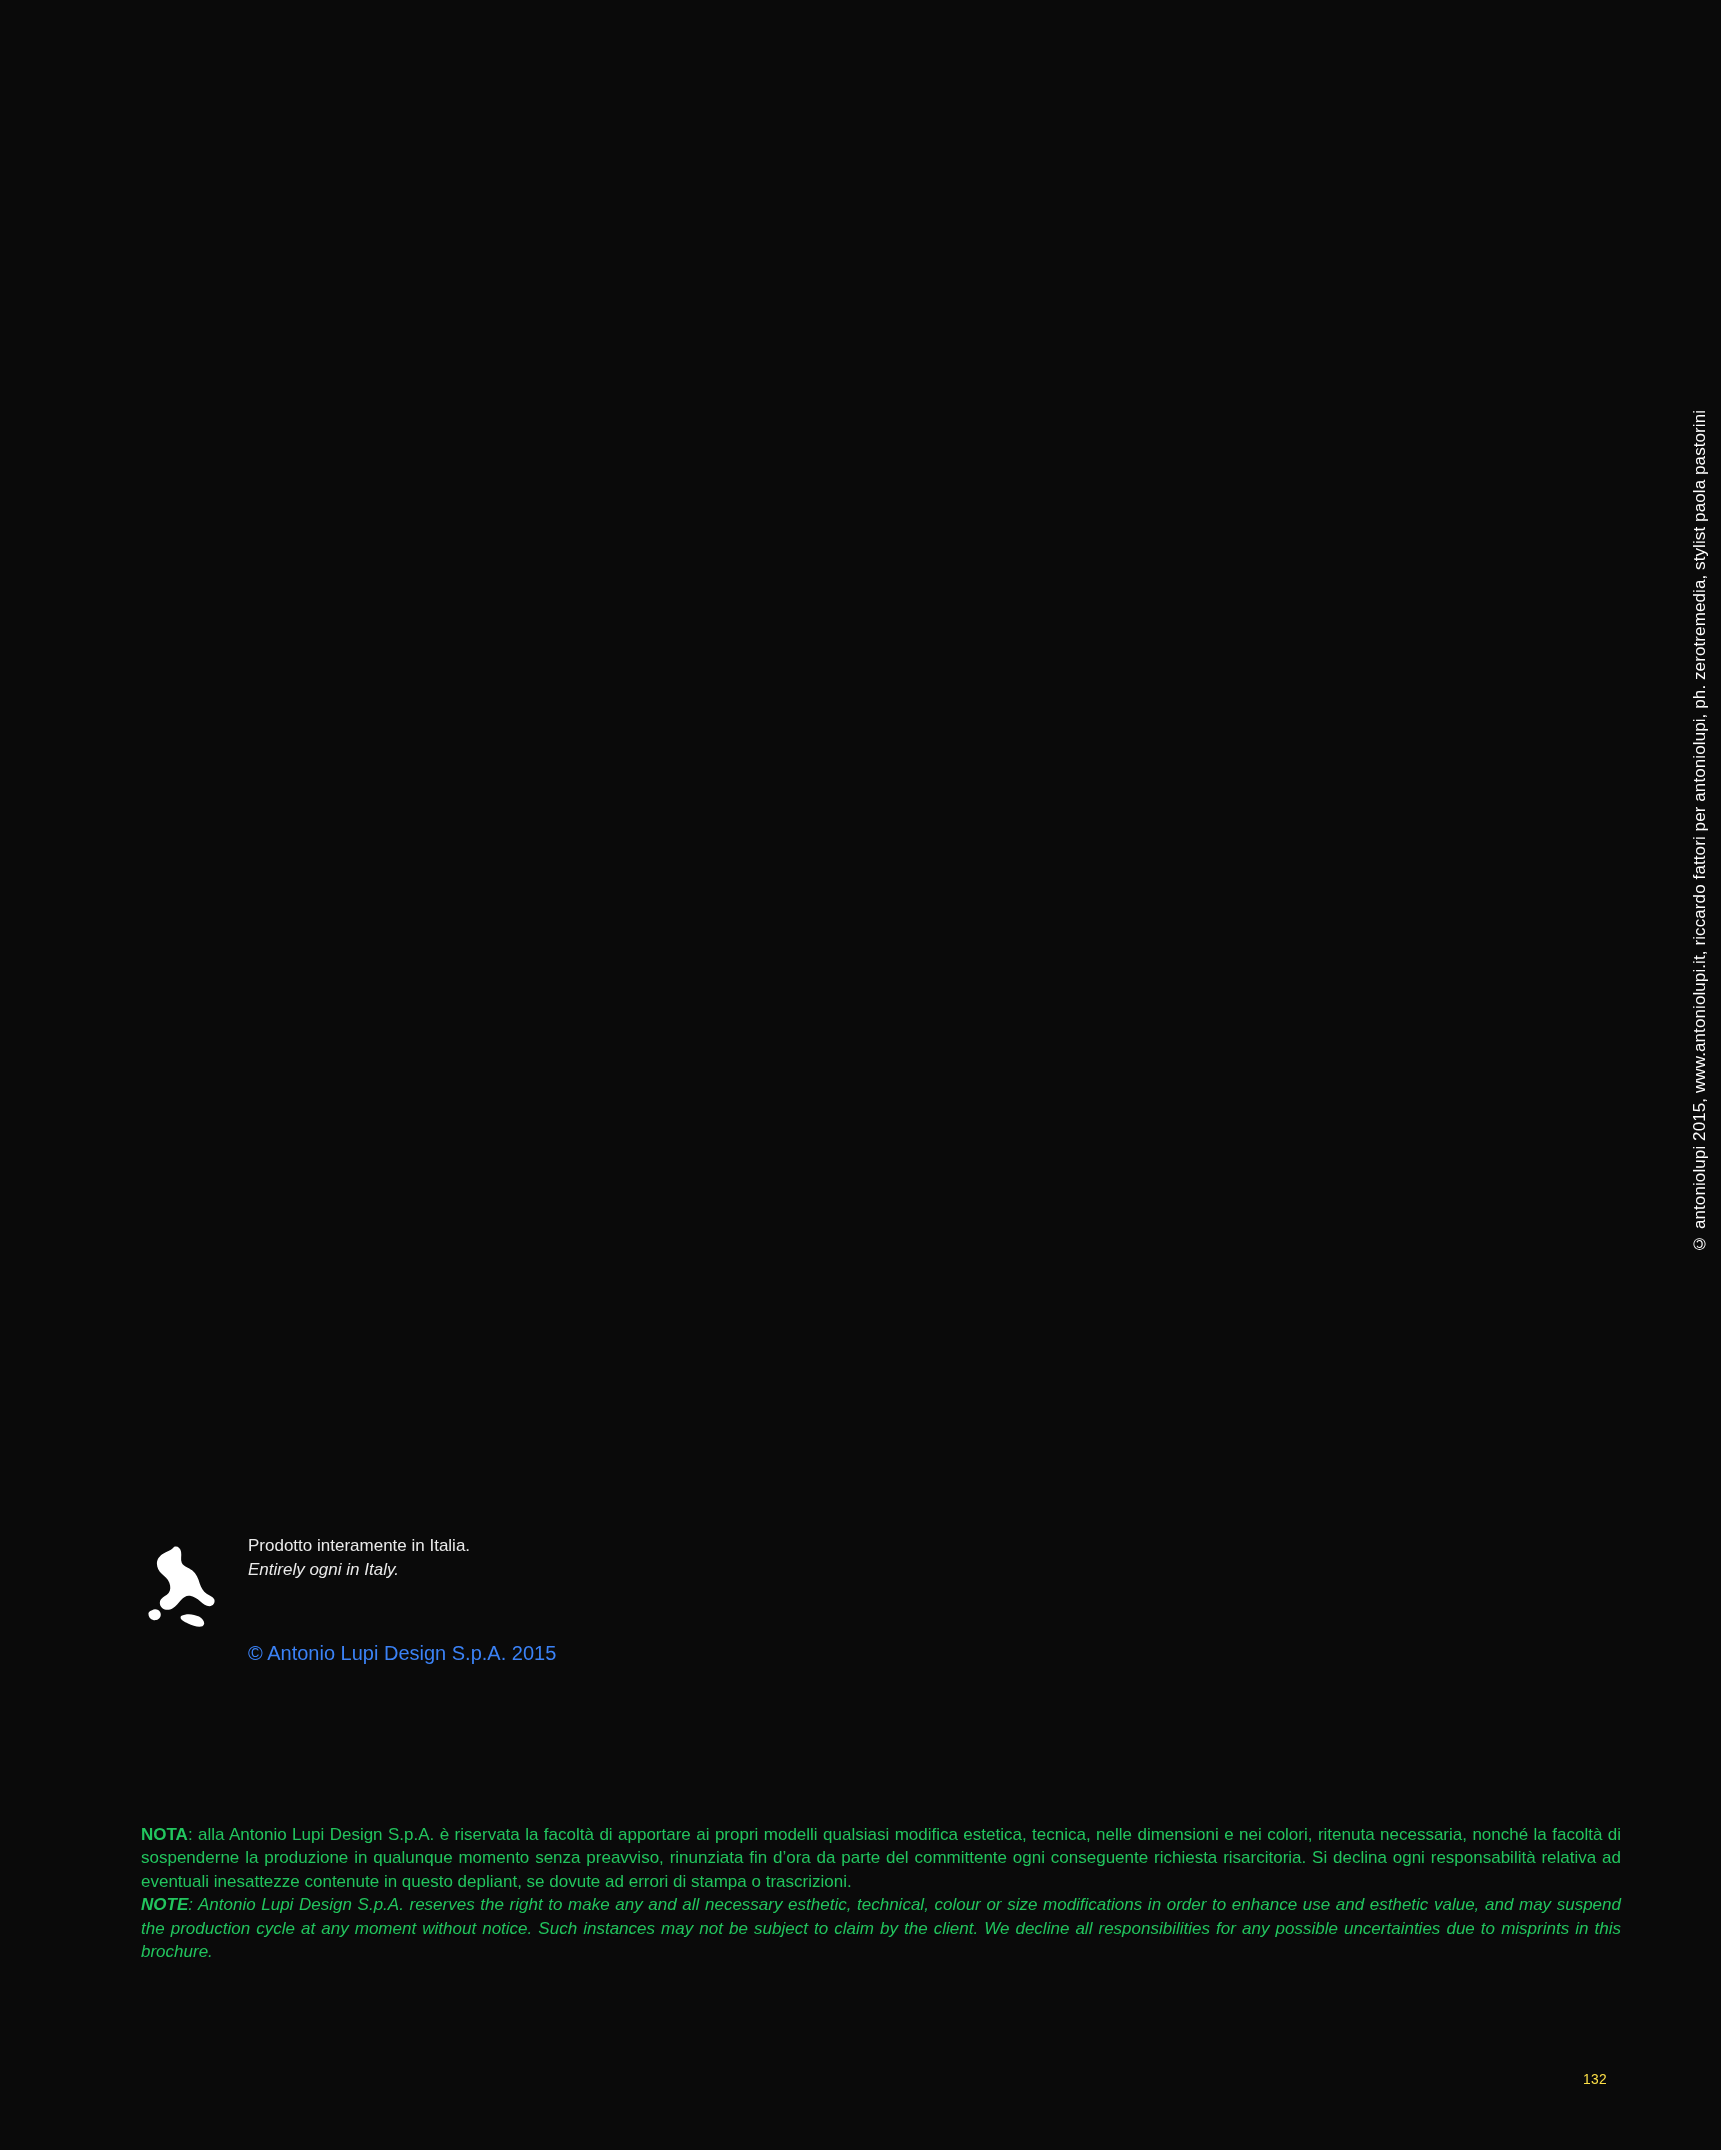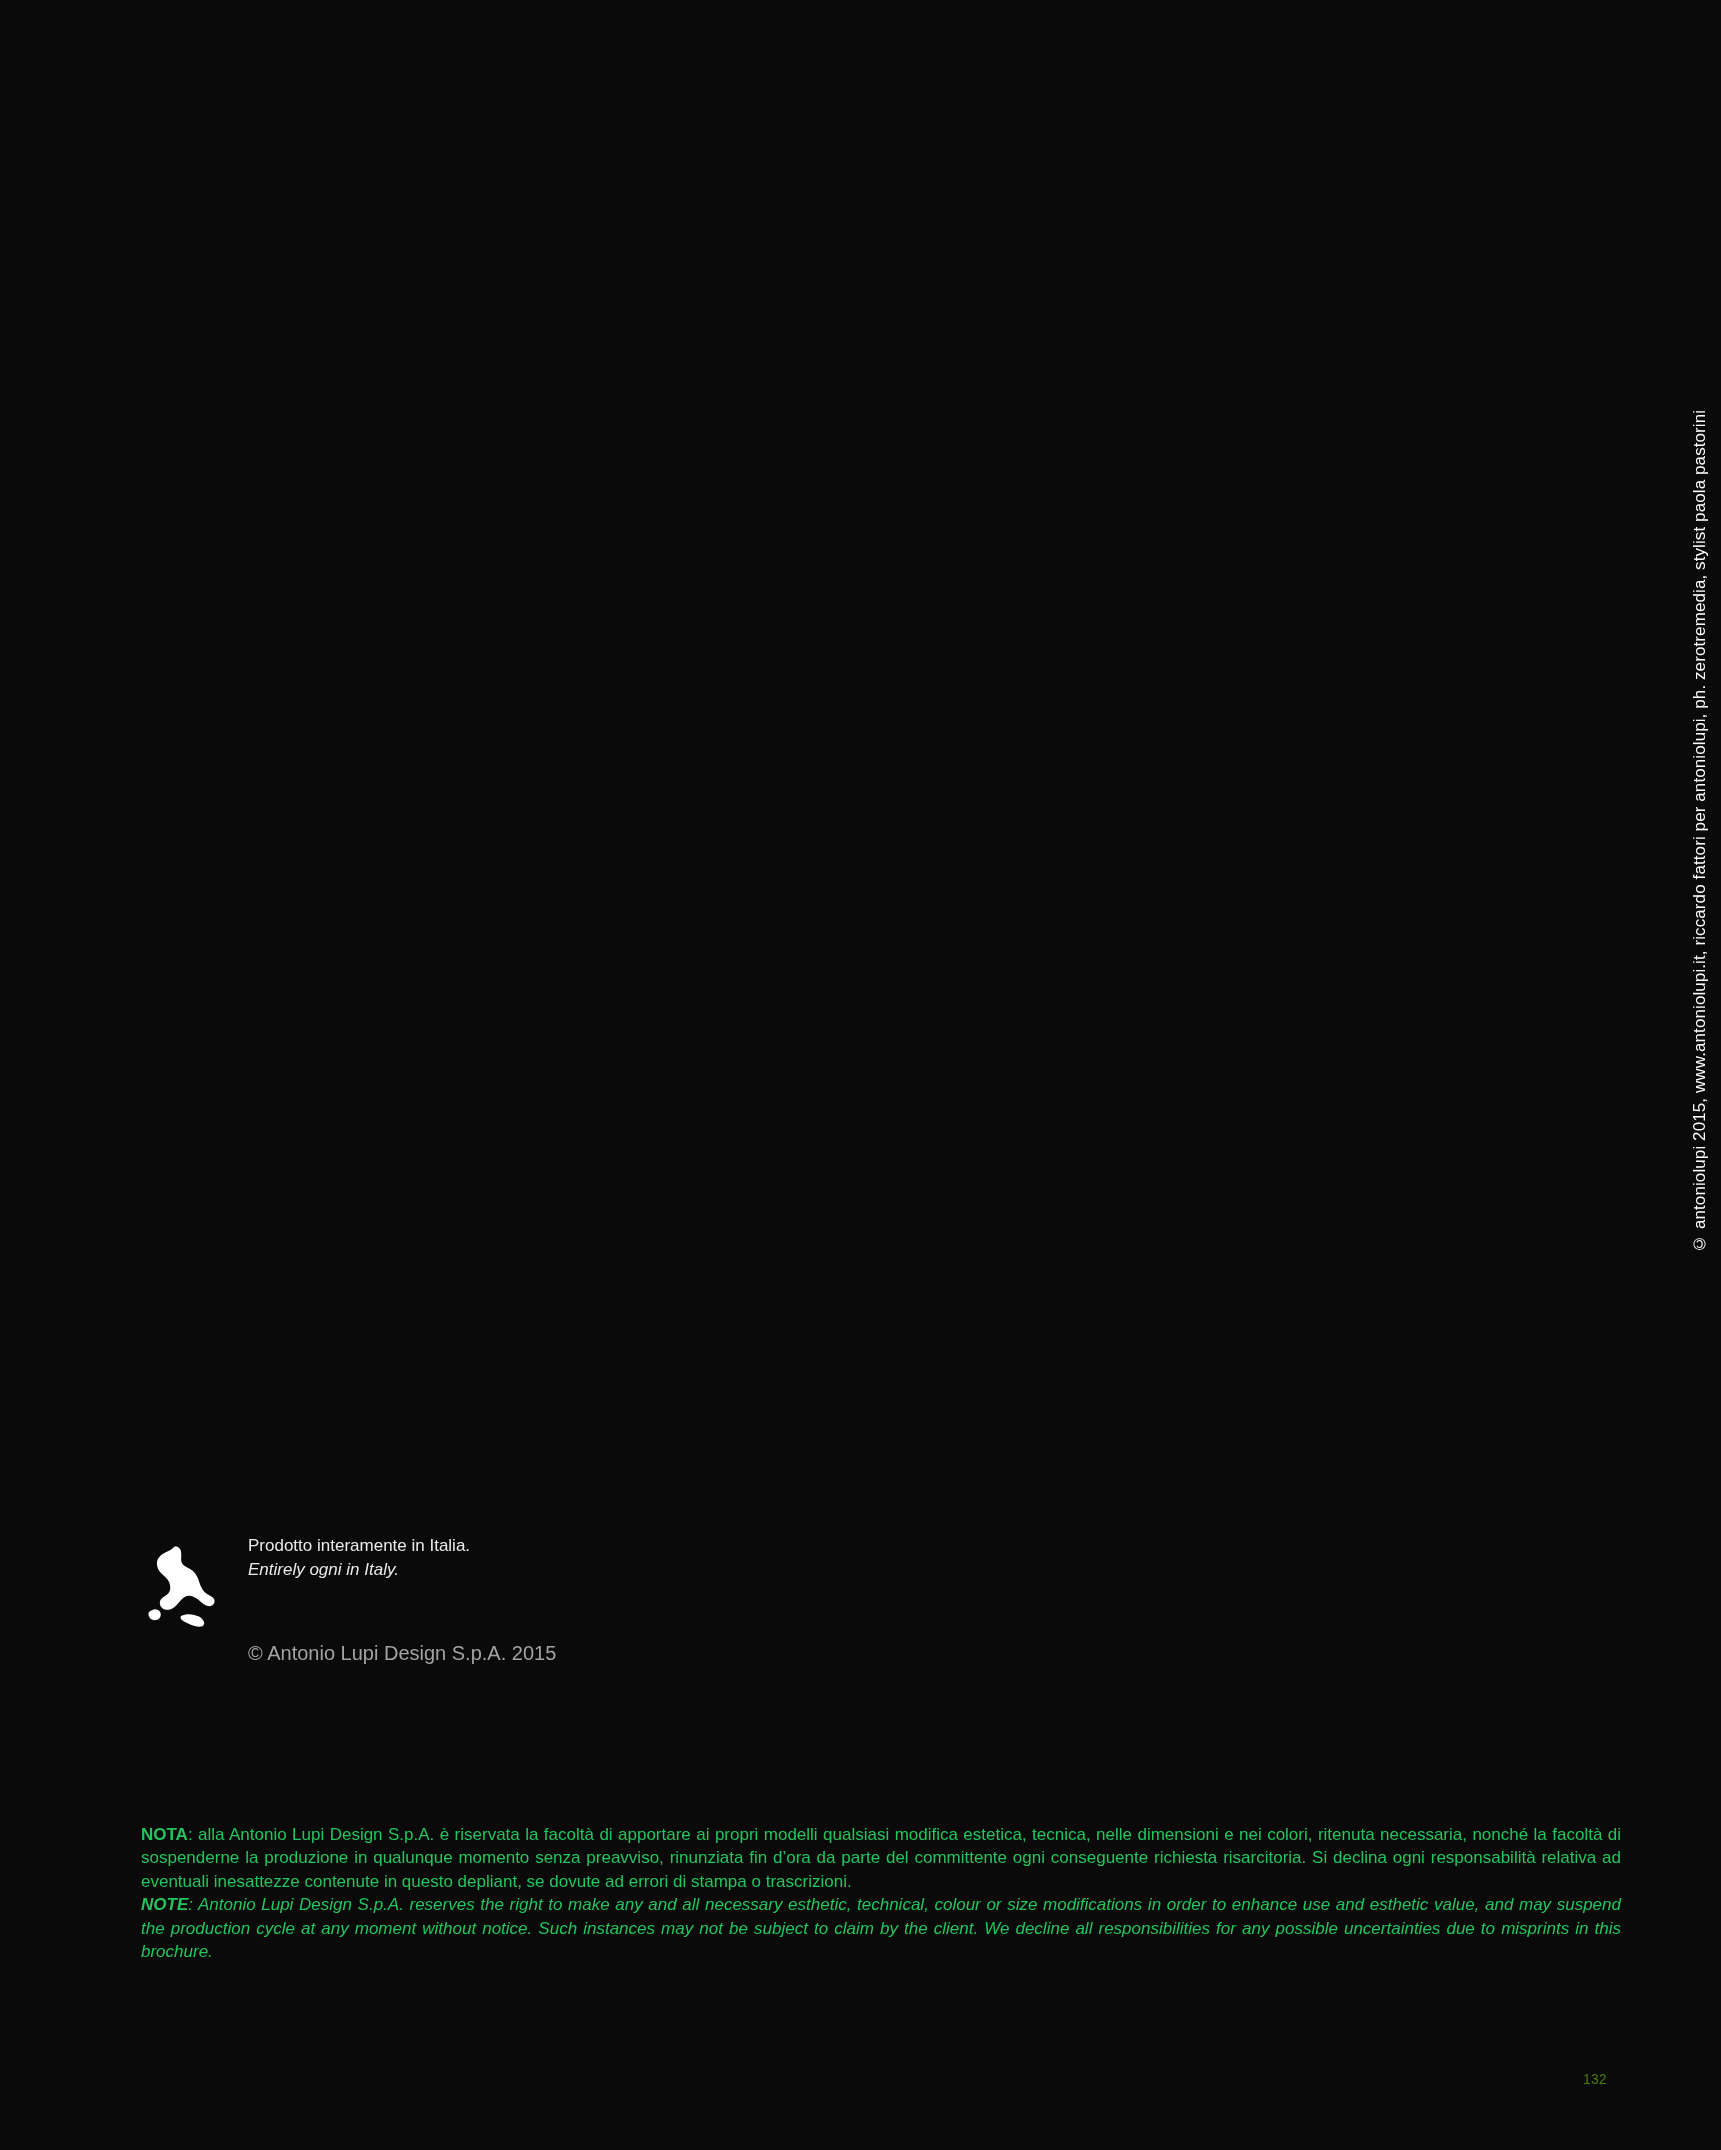--- a/index.html
+++ b/index.html
@@ -54,21 +54,21 @@
     color: #eaeaea;
   }
   .italy-text .en {
     font-style: italic;
   }
   .copyright-line {
     position: absolute;
     left: 248px;
     top: 1642px;
     font-size: 20px;
-    color: #a3a3a3;
+    color: #3b82f6;
   }
 
   
   .note-block {
     position: absolute;
     left: 141px;
     top: 1823px;
     width: 1480px;
     font-size: 17px;
     line-height: 1.38;
@@ -81,21 +81,21 @@
     margin-top: 0;
   }
   .note-en b { font-weight: bold; font-style: italic; }
 
   
   .page-number {
     position: absolute;
     right: 114px;
     top: 2072px;
     font-size: 13.8px;
-    color: #4d7c0f;
+    color: #fde047;
     letter-spacing: 0.3px;
   }
 </style>
 </head>
 <body style="background: rgb(10, 10, 10);">
 
 <div class="vrot">© antoniolupi 2015, www.antoniolupi.it, riccardo fattori per antoniolupi, ph. zerotremedia, stylist paola pastorini</div>
 
 <div class="italy-block">
   <div class="italy-icon">

